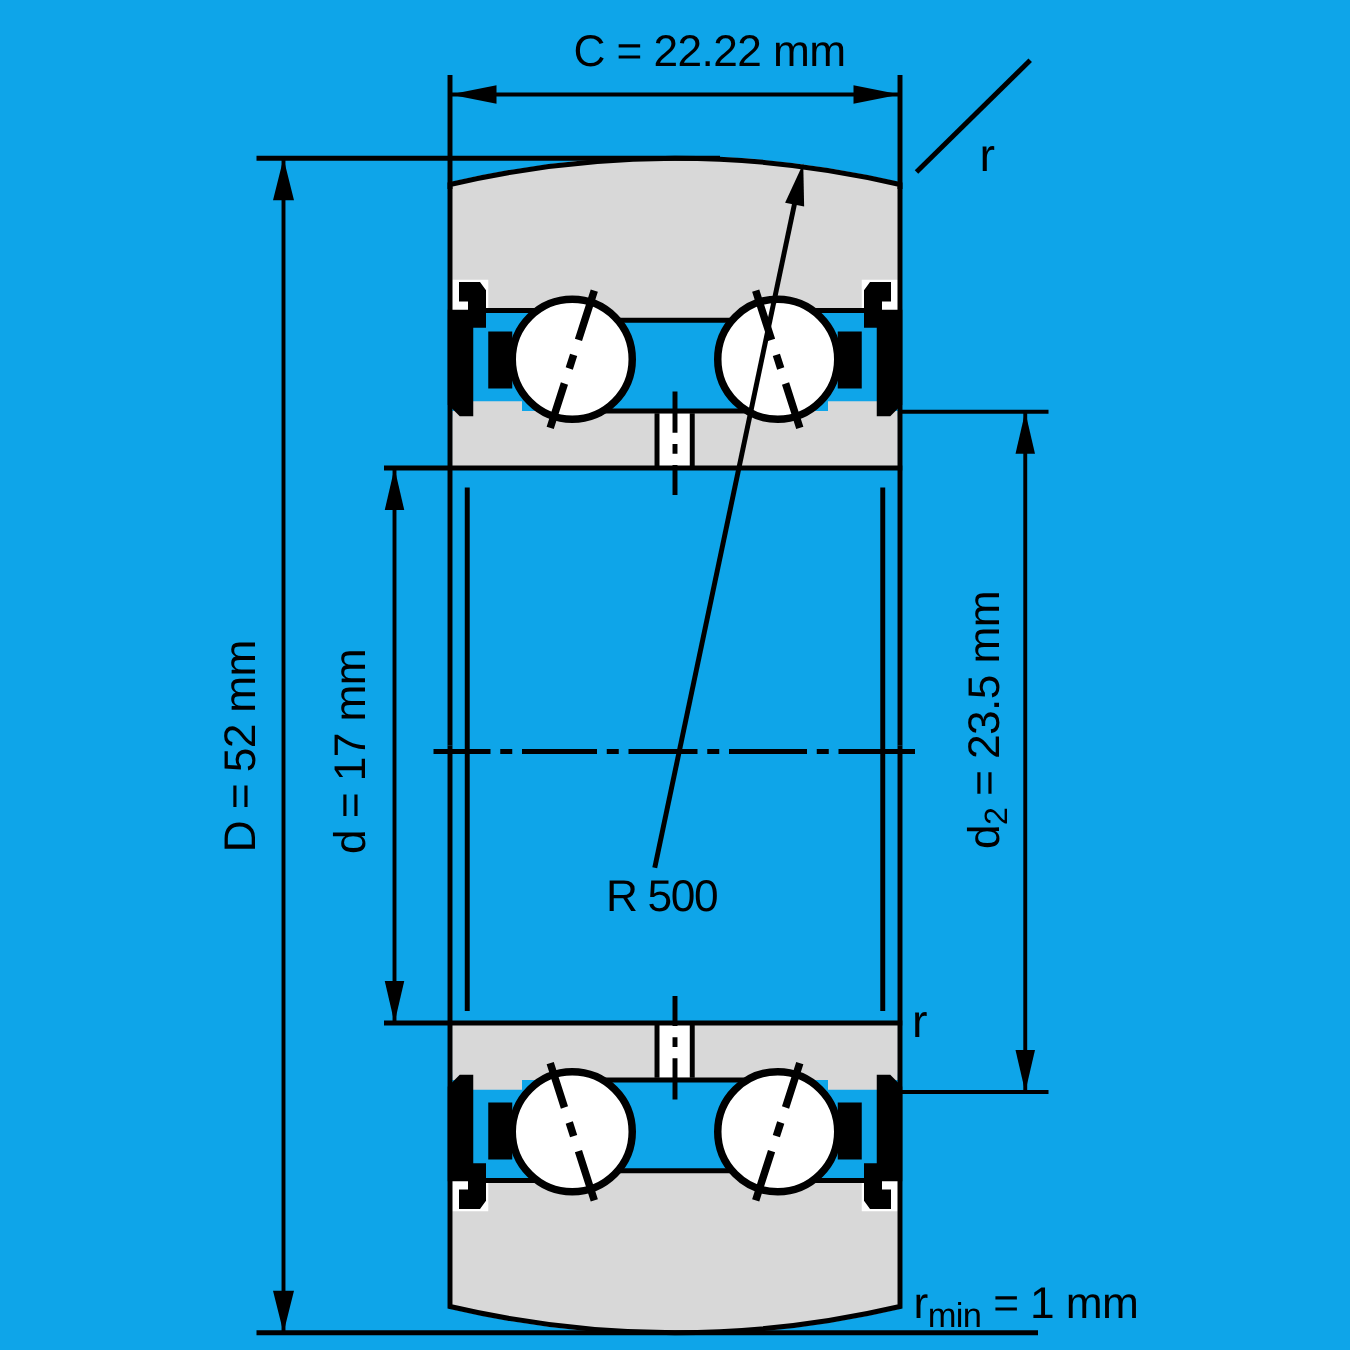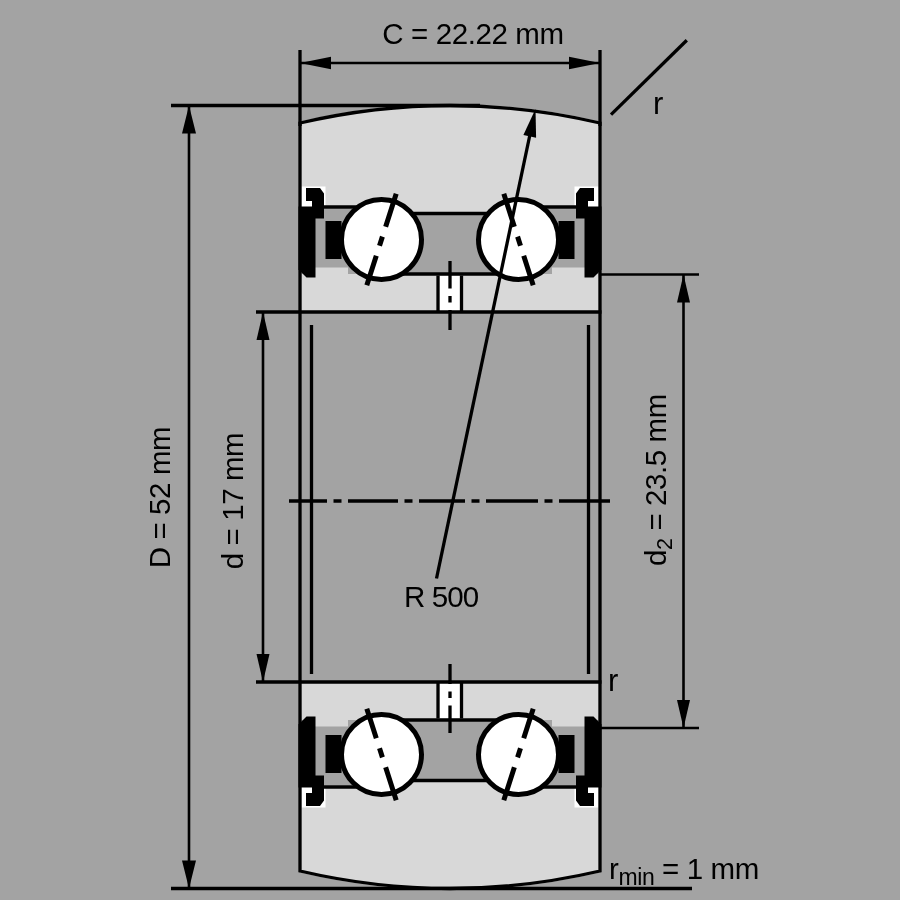--- a/index.html
+++ b/index.html
@@ -1,16 +1,16 @@
 <!DOCTYPE html>
 <html><head>
 <meta charset="utf-8">
 <style>
   html,body{margin:0;padding:0;background:#fff;}
-  #page{width:900px;height:900px;position:relative;background:#a3a3a3;text-align:right;}
+  #page{width:900px;height:900px;position:relative;background:#0ea5e9;text-align:right;}
   text{font-family:"Liberation Sans",sans-serif;fill:#000;}
 </style>
 </head>
 <body>
 <div id="page">
 <svg width="900" height="900" viewBox="0 0 900 900">
   <defs>
     <g id="halfsec">
 
       <path d="M 300,121.5 Q 450,86.5 600,121.5 L 600,208.5 L 300,208.5 Z" fill="#d8d8d8" stroke="none"></path>

